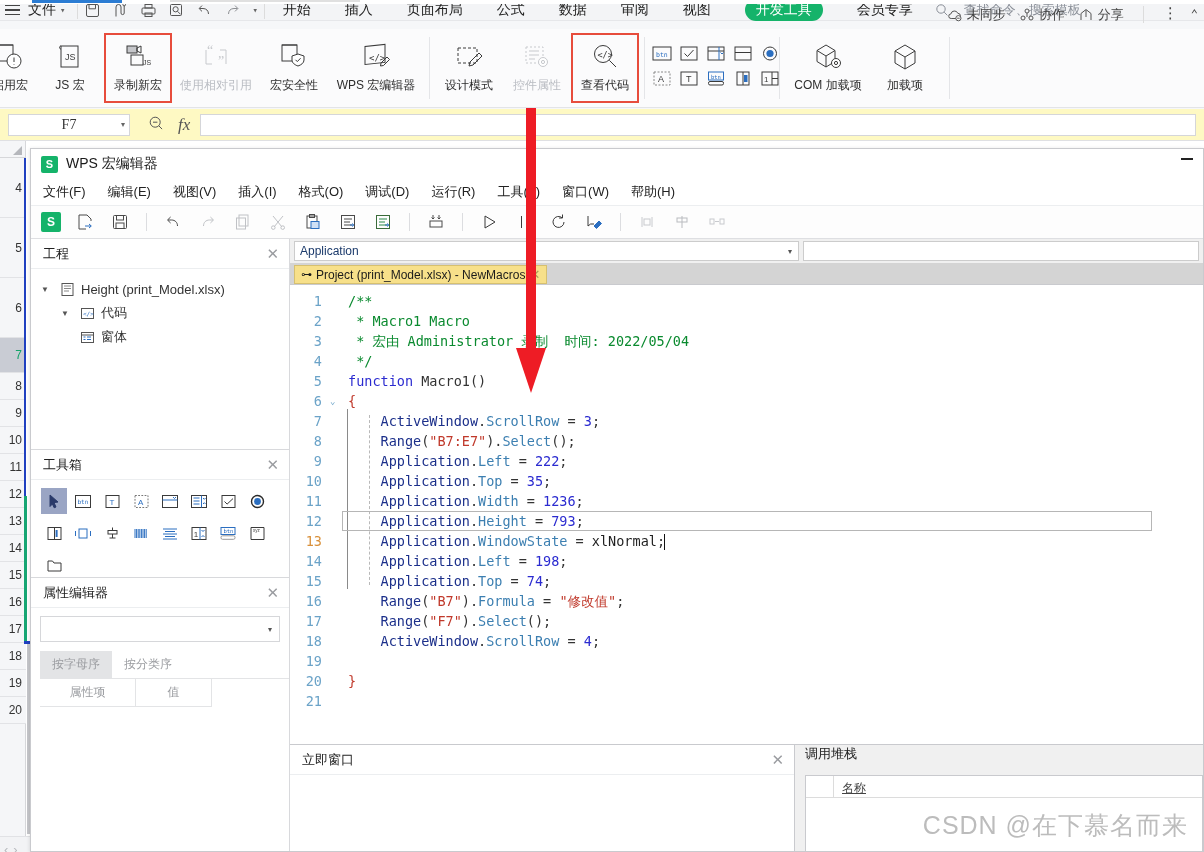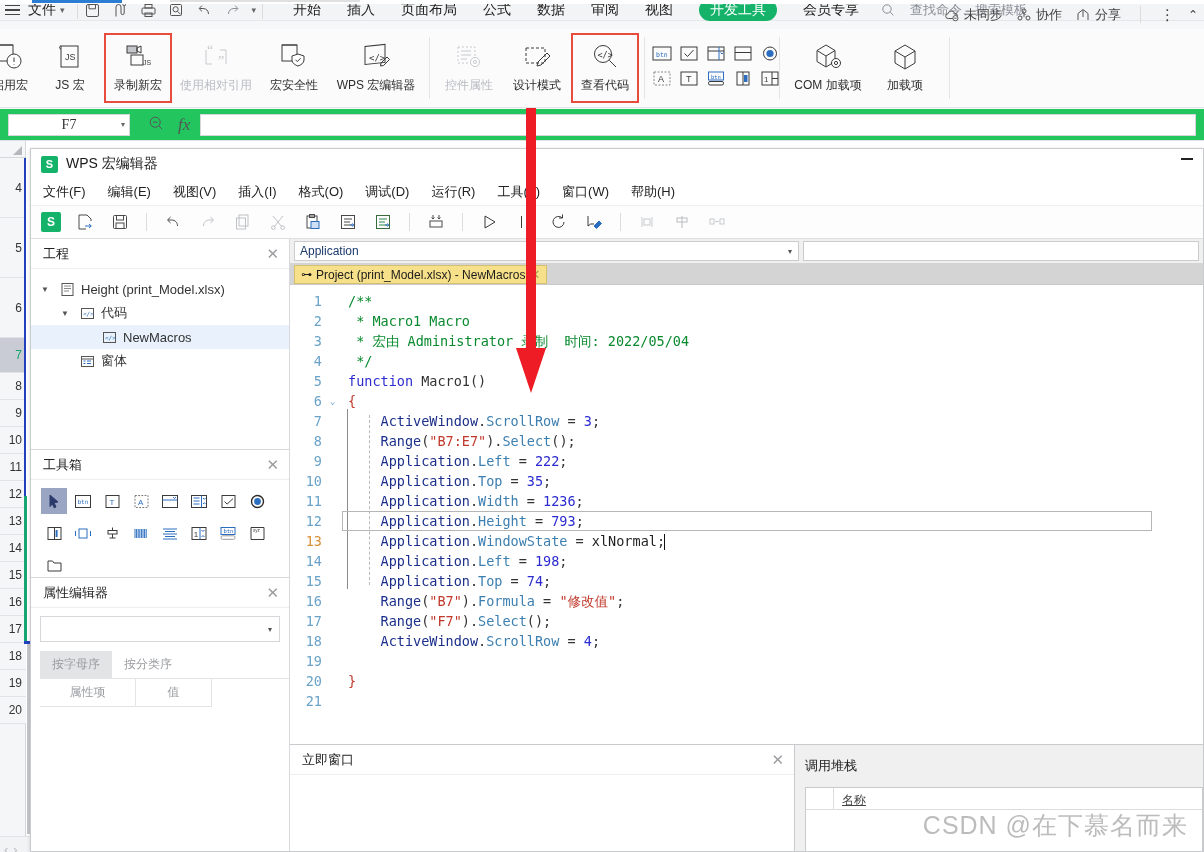--- a/index.html
+++ b/index.html
@@ -14,34 +14,34 @@
     position: relative;
   }
 
   
   #app-shell { position:absolute; inset:0; background:#f6f7f9; }
 
   
   .topbar {
     position:absolute; left:0; top:0; width:1204px; height:21px;
     background:#f3f4f6; border-bottom:1px solid #e6e7ea;
-    display:flex; align-items:center;
+    display:flex; align-items:center;font-family:Liberation Mono, monospace;
   }
   .tab-strip-top { position:absolute; left:0; top:0; width:1204px; height:4px; background:#fff; }
   .tab-strip-top .active-tab { position:absolute; left:32px; top:0; width:90px; height:3px; background:#2b7cd3; }
   .tab-strip-top .other-tab { position:absolute; left:170px; top:0; width:190px; height:2px; background:#e0e0e0; }
 
   .hamburger { width:20px; margin-left:2px; display:flex; flex-direction:column; gap:3px; align-items:center;}
   .hamburger i { display:block; width:15px; height:1.5px; background:#444; }
   .file-menu { display:flex; align-items:center; gap:4px; padding:0 6px; font-size:14px; color:#222; cursor:default;}
   .chev { font-size:9px; color:#666; }
   .vsep { width:1px; height:17px; background:#dcdcdc; margin:0 6px; }
   .qat { display:flex; align-items:center; gap:11px; }
   .qat svg { display:block; }
-  .menu-tabs { display:flex; align-items:center; gap:26px; margin-left:24px; font-size:14px; color:#222; }
+  .menu-tabs { display:flex; align-items:center; gap:34px; margin-left:12px; font-size:14px; color:#222; }
   .menu-tabs .mt { cursor:default; white-space:nowrap; }
   .menu-tabs .mt.sel {
     background:#15b36a; color:#fff; border-radius:11px;
     padding:2px 11px; font-weight:normal;
   }
   .searchbox { display:flex; align-items:center; gap:15px; margin-left:22px; color:#8a8f98; font-size:13px;}
   .topright { position:absolute; right:6px; top:0; height:29px; display:flex; align-items:center; gap:13px; color:#444; font-size:13px;}
   .tr-item { display:flex; align-items:center; gap:4px; cursor:default;}
 
   
@@ -59,21 +59,21 @@
   .rb-item .lbl { margin-top:2px; white-space:nowrap; }
   .rb-item.dim { color:#b9bcc2; }
   .rb-item.hl { outline:2px solid #e74c3c; outline-offset:-2px; }
   .rb-sep { width:1px; height:62px; background:#e4e5e8; margin:4px 5px 0 5px; }
   .rb-grid { width:124px; padding-top:10px; display:grid; grid-template-columns:repeat(5,24px); gap:5px 3px; }
   .rb-grid .cg { width:24px; height:20px; display:flex; align-items:center; justify-content:center;}
 
   
   .formulabar {
     position:absolute; left:0; top:109px; width:1204px; height:32px;
-    background:#22c55e; border-bottom:1px solid #dfe0e3; display:flex; align-items:center;
+    background:#fef9c3; border-bottom:1px solid #dfe0e3; display:flex; align-items:center;
   }
   .namebox {
     width:122px; height:22px; margin-left:8px; background:#fff; border:1px solid #d5d6d9;
     display:flex; align-items:center; justify-content:center; position:relative;
     font-family:"Liberation Serif","DejaVu Serif",serif; font-size:14px;
   }
   .namebox .chev2 { position:absolute; right:4px; font-size:8px; color:#666; }
   .fx-tools { display:flex; align-items:center; gap:13px; margin-left:18px; color:#555;}
   .fx-tools .fxi { font-family:"Liberation Serif","DejaVu Serif",serif; font-style:italic; font-size:17px;}
   .fml-input { flex:1; height:22px; margin:0 8px 0 10px; background:#fff; border:1px solid #d5d6d9;}
@@ -174,21 +174,21 @@
   .c-pl  { color:#1f1f1f; }
   .guide { position:absolute; left:57px; top:124px; width:1px; height:180px; background:#8a8a8a;}
   .guide2{ position:absolute; left:79px; top:130px; width:0; height:170px; border-left:1px dashed #b9b9b9;}
   .curline { position:absolute; left:52px; top:226px; width:810px; height:20px; border:1px solid #b6b6b6; pointer-events:none;}
   .caret { position:absolute; left:0; top:0; width:1px; height:16px; background:#111;}
 
   .bottom-row { height:107px; display:flex; background:#f0f0f0; border-top:1px solid #c9cace;}
   .imm-pane { width:505px; background:#ef4444; border-right:1px solid #c9cace; display:flex; flex-direction:column;}
   .imm-body { flex:1; background:#fff; }
   .stack-pane { flex:1; background:#f0f0f0; display:flex; flex-direction:column; padding-left:10px;}
-  .stack-hdr { height:42px; display:flex; align-items:center; font-size:13px; color:#222;}
+  .stack-hdr { height:30px; display:flex; font-size:13px; color:#222;}
   .stack-tbl { flex:1; background:#fff; border:1px solid #c9cace; border-bottom:none; margin-right:0;}
   .stack-thead { height:22px; display:flex; border-bottom:1px solid #dcdcdc; font-size:12px; color:#444;}
   .stack-thead .w1 { width:28px; border-right:1px solid #dcdcdc;}
   .stack-thead .w2 { flex:1; padding:4px 0 0 8px;text-decoration:underline;}
 
   .watermark {
     position:absolute; right:16px; bottom:10px; font-size:25px; color:#bcbcbc;
     letter-spacing:1px; pointer-events:none; white-space:nowrap;
   }
 
@@ -371,39 +371,39 @@
             <rect x="5" y="6" width="20" height="18" fill="none" stroke="#3a3a3a" transform="skewY(-6)"></rect>
             <text x="9" y="20" font-family="DejaVu Sans Mono" font-size="9" fill="#3a3a3a">&lt;/&gt;</text>
             <path d="M21 22l6-6 2.5 2.5-6 6-3 .5z" fill="none" stroke="#3a3a3a"></path>
           </svg>
       </span>
       <span class="lbl">WPS 宏编辑器</span>
     </div>
 
     <div class="rb-sep"></div>
 
+    <div class="rb-item">
+      <span class="glyph">
+        <svg width="32" height="32" viewBox="0 0 32 32">
+            <rect x="5" y="7" width="19" height="15" fill="none" stroke="#3a3a3a" stroke-dasharray="3 2"></rect>
+            <path d="M17 21l9-9 3 3-9 9-4 1z" fill="none" stroke="#3a3a3a"></path>
+          </svg>
+      </span>
+      <span class="lbl">设计模式</span>
+    </div>
     <div class="rb-item dim">
       <span class="glyph">
         <svg width="32" height="32" viewBox="0 0 32 32">
             <rect x="5" y="6" width="17" height="16" fill="none" stroke="#c7c9cd" stroke-dasharray="2 2"></rect>
             <path d="M8 10h10M8 14h10M8 18h6" stroke="#c7c9cd"></path>
             <circle cx="22" cy="21" r="4.5" fill="#fff" stroke="#c7c9cd"></circle>
             <circle cx="22" cy="21" r="1.6" fill="none" stroke="#c7c9cd"></circle>
           </svg>
       </span>
       <span class="lbl">控件属性</span>
-    </div>
-    <div class="rb-item">
-      <span class="glyph">
-        <svg width="32" height="32" viewBox="0 0 32 32">
-            <rect x="5" y="7" width="19" height="15" fill="none" stroke="#3a3a3a" stroke-dasharray="3 2"></rect>
-            <path d="M17 21l9-9 3 3-9 9-4 1z" fill="none" stroke="#3a3a3a"></path>
-          </svg>
-      </span>
-      <span class="lbl">设计模式</span>
     </div>
     <div class="rb-item hl">
       <span class="glyph">
         <svg width="32" height="32" viewBox="0 0 32 32">
             <circle cx="14" cy="13" r="8.5" fill="none" stroke="#3a3a3a"></circle>
             <text x="8.5" y="16.5" font-family="DejaVu Sans Mono" font-size="8.5" fill="#3a3a3a">&lt;/&gt;</text>
             <path d="M20.3 19.3L27 26" stroke="#3a3a3a" fill="none"></path>
           </svg>
       </span>
       <span class="lbl">查看代码</span>
@@ -715,30 +715,20 @@
             </div>
             <div class="tnode l2">
               <span class="arr">▼</span>
               <span class="ico">
                 <svg width="15" height="15" viewBox="0 0 15 15">
                   <rect x="1.5" y="2.5" width="12" height="10" fill="none" stroke="#555"></rect>
                   <text x="3" y="10" font-family="DejaVu Sans Mono" font-size="6" fill="#2b6ec0">&lt;/&gt;</text>
                 </svg>
               </span>
               <span>代码</span>
-            </div>
-            <div class="tnode l3 sel">
-              <span class="arr"></span>
-              <span class="ico">
-                <svg width="15" height="15" viewBox="0 0 15 15">
-                  <rect x="1.5" y="2.5" width="12" height="10" fill="none" stroke="#555"></rect>
-                  <text x="3" y="10" font-family="DejaVu Sans Mono" font-size="6" fill="#2b6ec0">&lt;/&gt;</text>
-                </svg>
-              </span>
-              <span>NewMacros</span>
             </div>
             <div class="tnode l2">
               <span class="arr"></span>
               <span class="ico">
                 <svg width="15" height="15" viewBox="0 0 15 15">
                   <rect x="1.5" y="2.5" width="12" height="10" fill="none" stroke="#555"></rect>
                   <path d="M1.5 5h12" stroke="#555"></path>
                   <path d="M3.5 7h2M3.5 9.5h2M7 7h4M7 9.5h4" stroke="#2b6ec0"></path>
                 </svg>
               </span>

